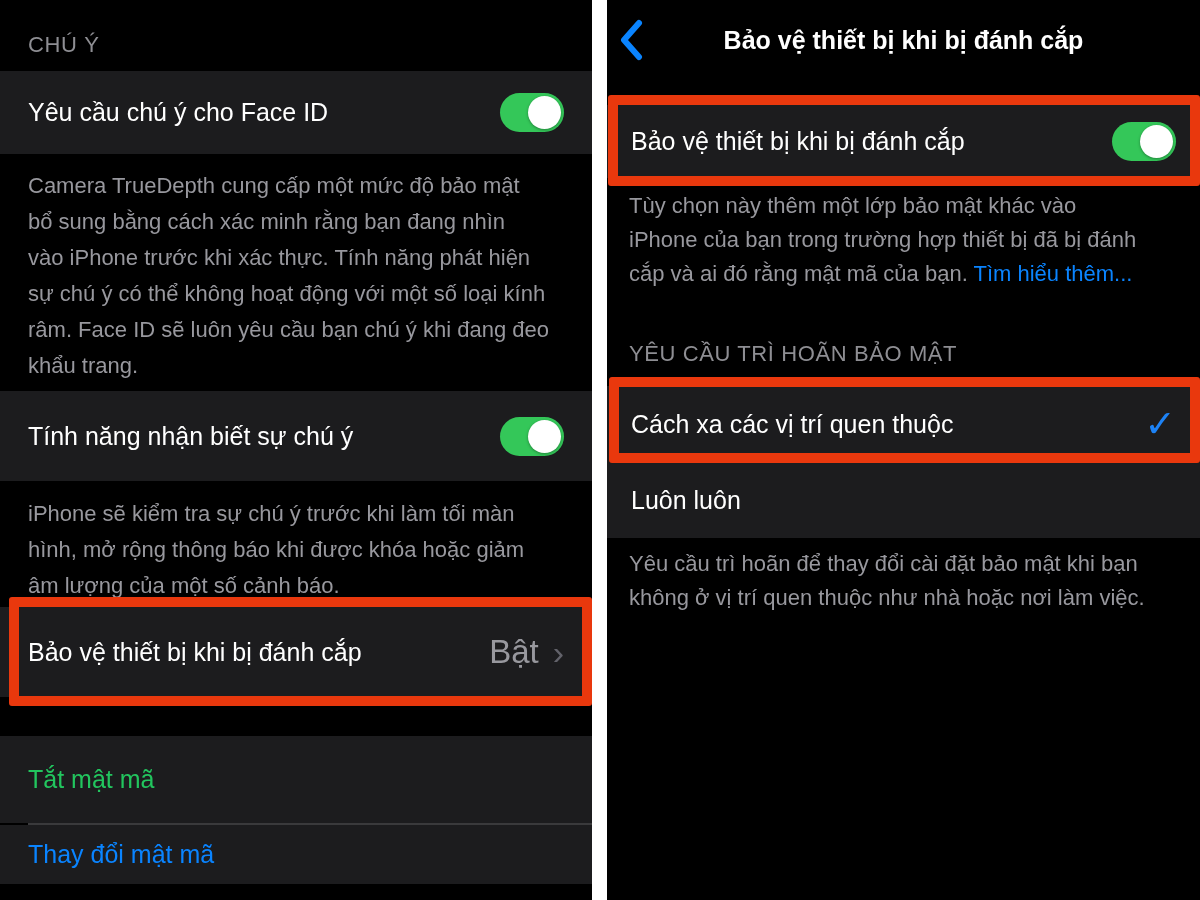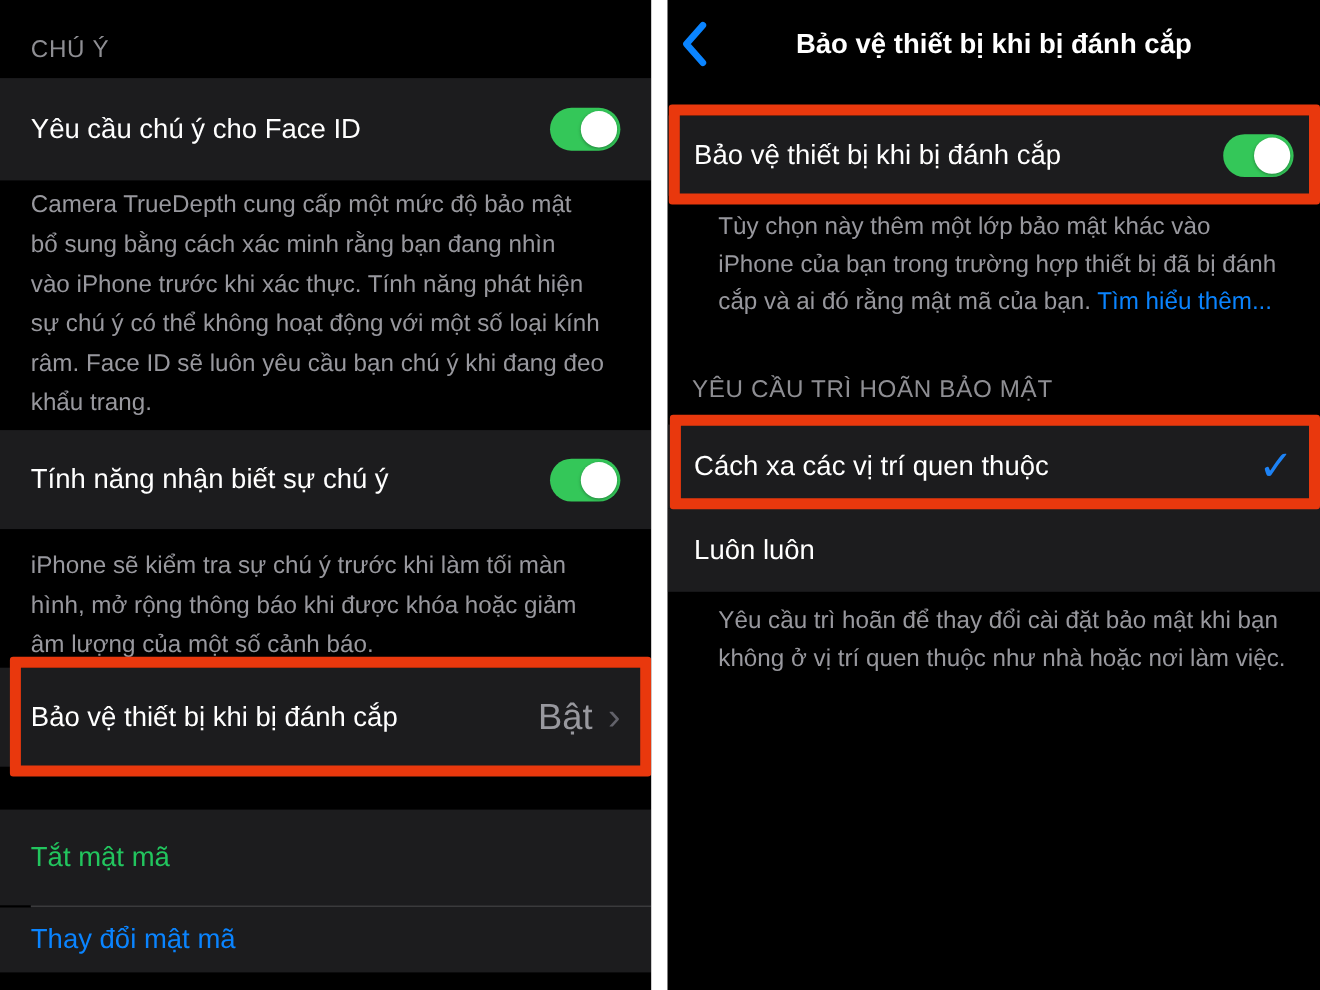--- a/index.html
+++ b/index.html
@@ -17,21 +17,21 @@
   .sec-header{font-size:22px;color:#8e8e93;letter-spacing:.6px;}
   .row{
     position:absolute;left:0;right:0;background:#1c1c1e;
     display:flex;align-items:center;padding:0 28px;box-sizing:border-box;
   }
   .row-label{font-size:25px;color:#ffffff;white-space:nowrap;}
   .row-value{font-size:33px;color:#98989e;margin-left:auto;}
   .chevron-right{font-size:34px;color:#62626a;margin-left:14px;line-height:0;font-weight:400;}
   .para{color:#98989e;font-size:22px;line-height:36px;}
   .para-line{white-space:nowrap;}
-  .para-tight .para-line{line-height:34px;margin-left:24px;}
+  .para-tight .para-line{line-height:34px;}
   .toggle{
     width:64px;height:39px;border-radius:20px;background:#34c759;
     position:relative;margin-left:auto;flex-shrink:0;
   }
   .toggle .knob{
     position:absolute;top:3px;right:3px;width:33px;height:33px;
     border-radius:50%;background:#ffffff;box-shadow:0 1px 3px rgba(0,0,0,.35);
   }
   .hl{
     position:absolute;border:10px solid #e9380d;border-radius:3px;
@@ -50,21 +50,21 @@
 </style>
 </head>
 <body>
 
 <div id="screen">
 
   <div id="left-panel" class="panel">
 
     <div class="abs sec-header" style="left:28px;top:32px;">CHÚ Ý</div>
 
-    <div class="row" style="top:71px;height:93px;">
+    <div class="row" style="top:71px;height:83px;">
       <span class="row-label">Yêu cầu chú ý cho Face ID</span>
       <span class="toggle">
           <span class="knob"></span>
         </span>
     </div>
 
     <div class="abs para" style="left:28px;top:168px;width:556px;">
       <div class="para-line">Camera TrueDepth cung cấp một mức độ bảo mật</div>
       <div class="para-line">bổ sung bằng cách xác minh rằng bạn đang nhìn</div>
       <div class="para-line">vào iPhone trước khi xác thực. Tính năng phát hiện</div>

